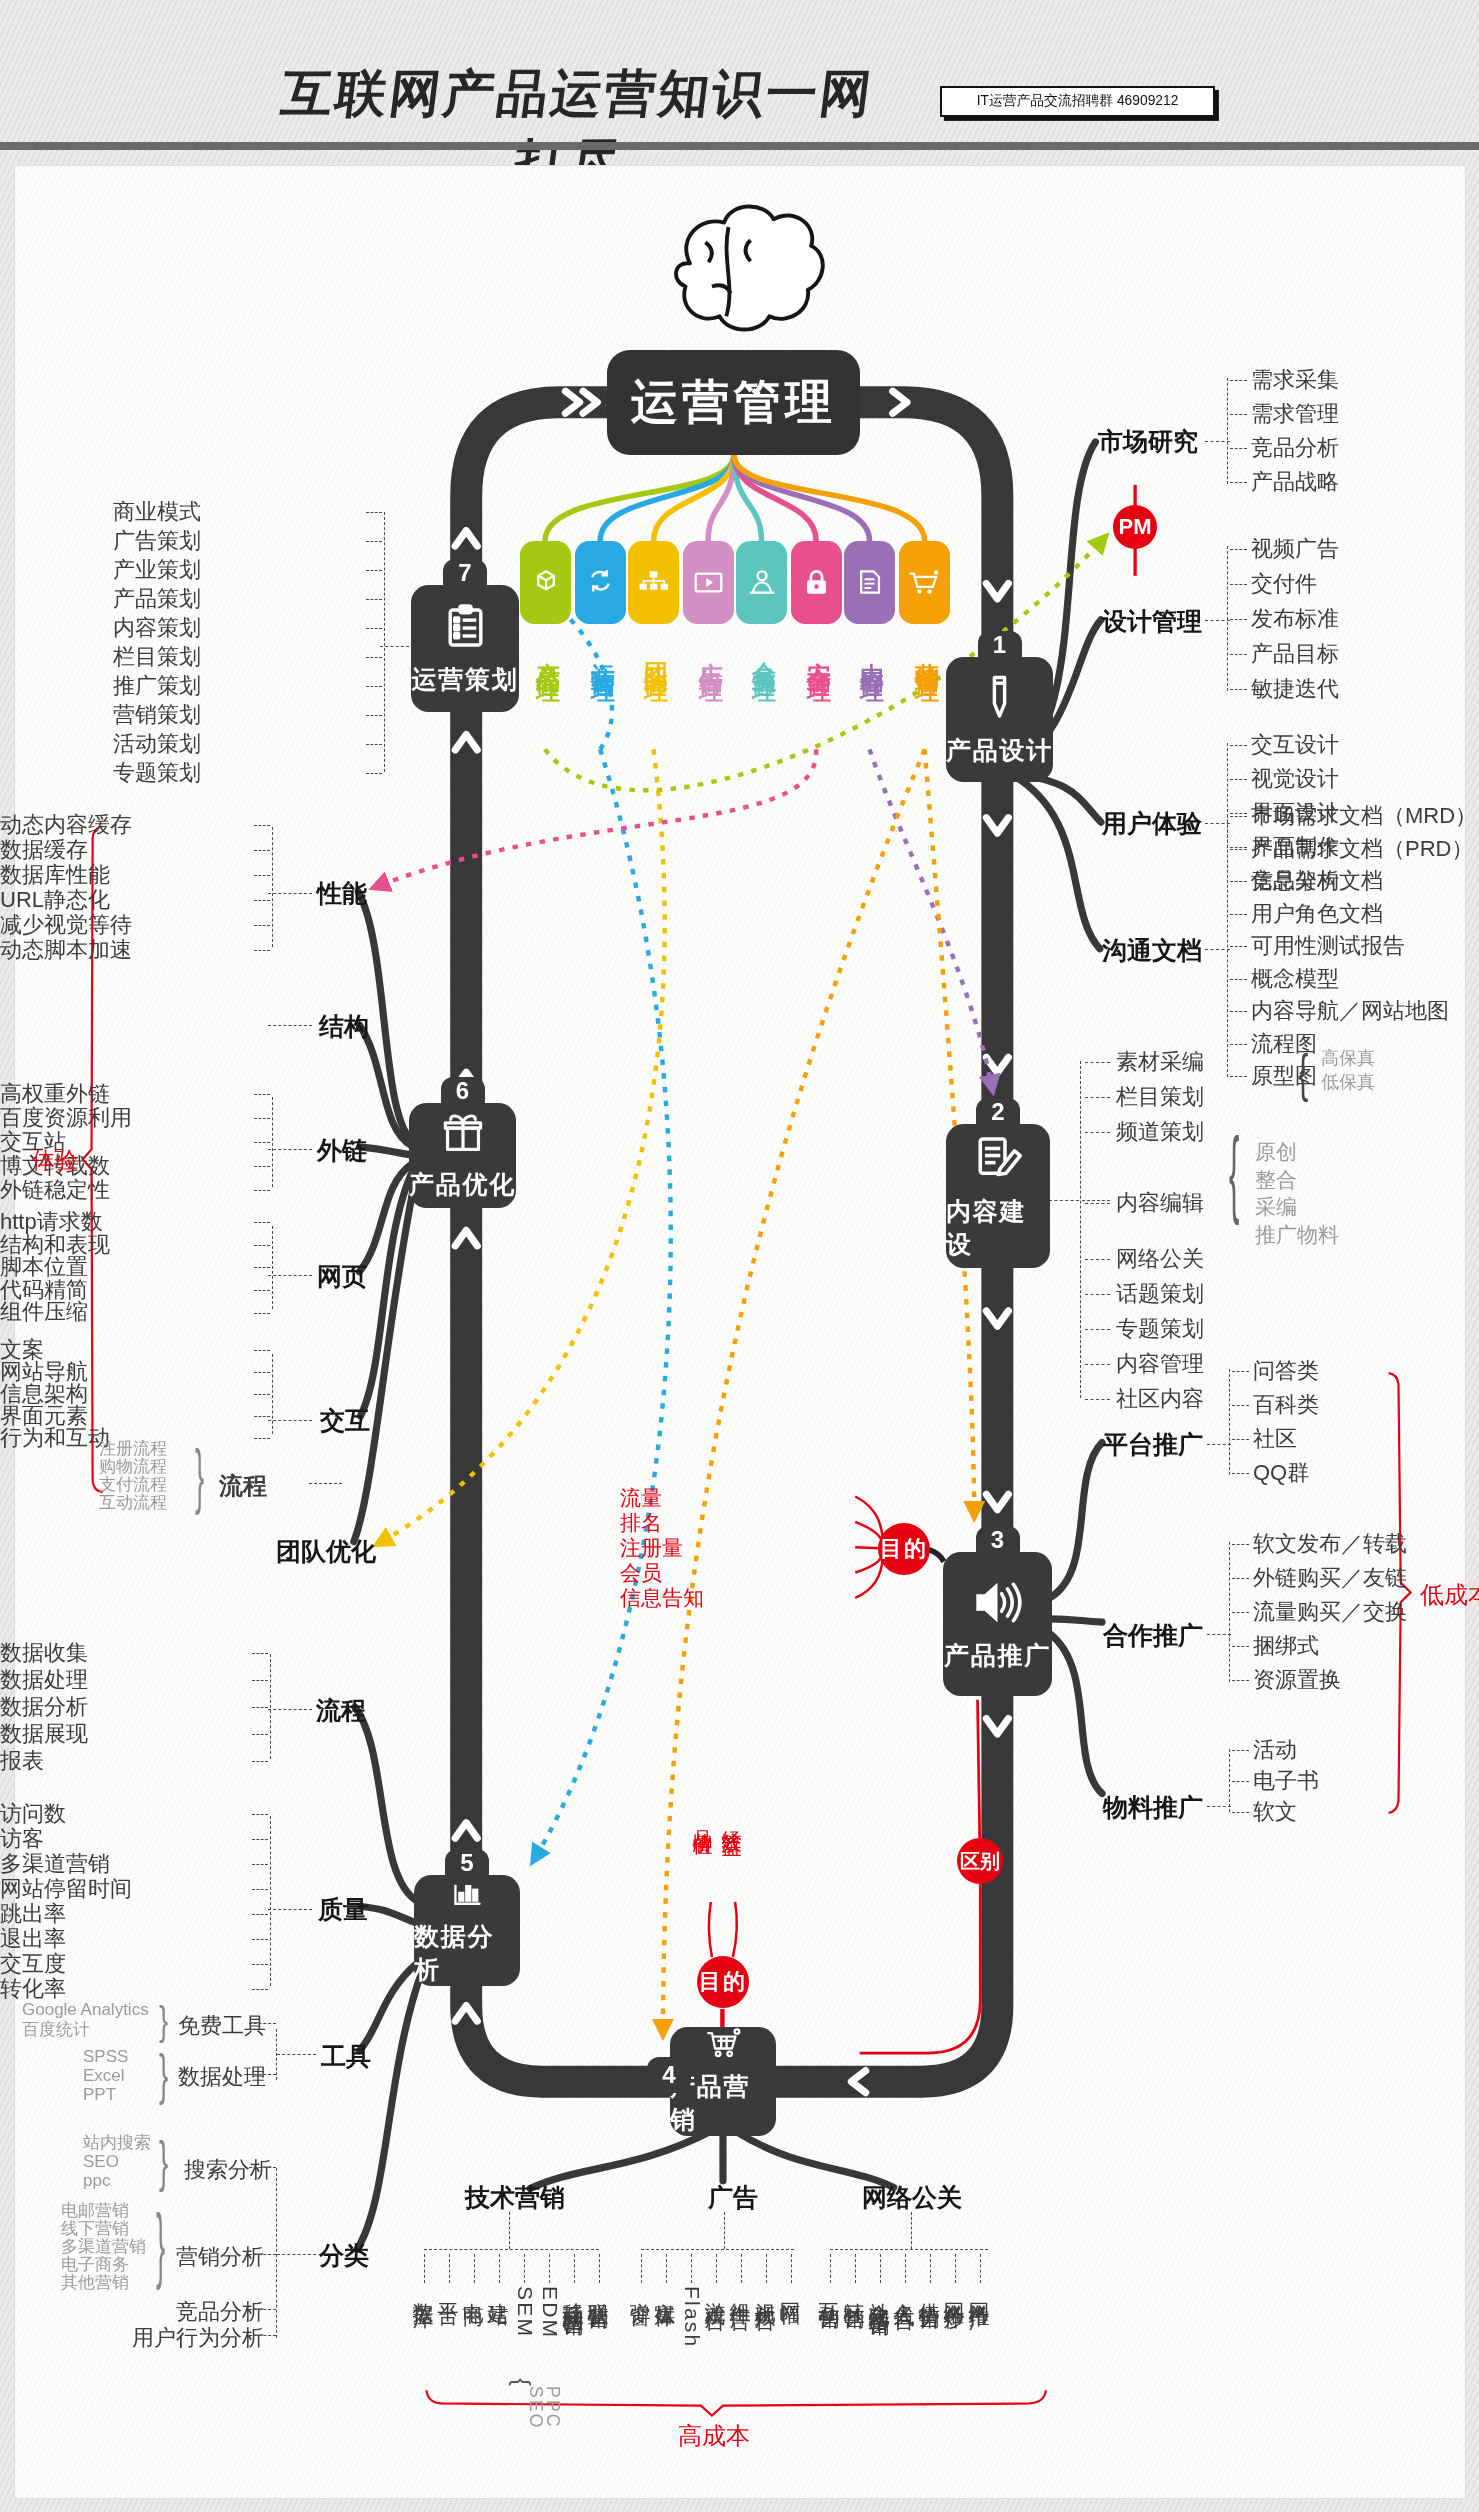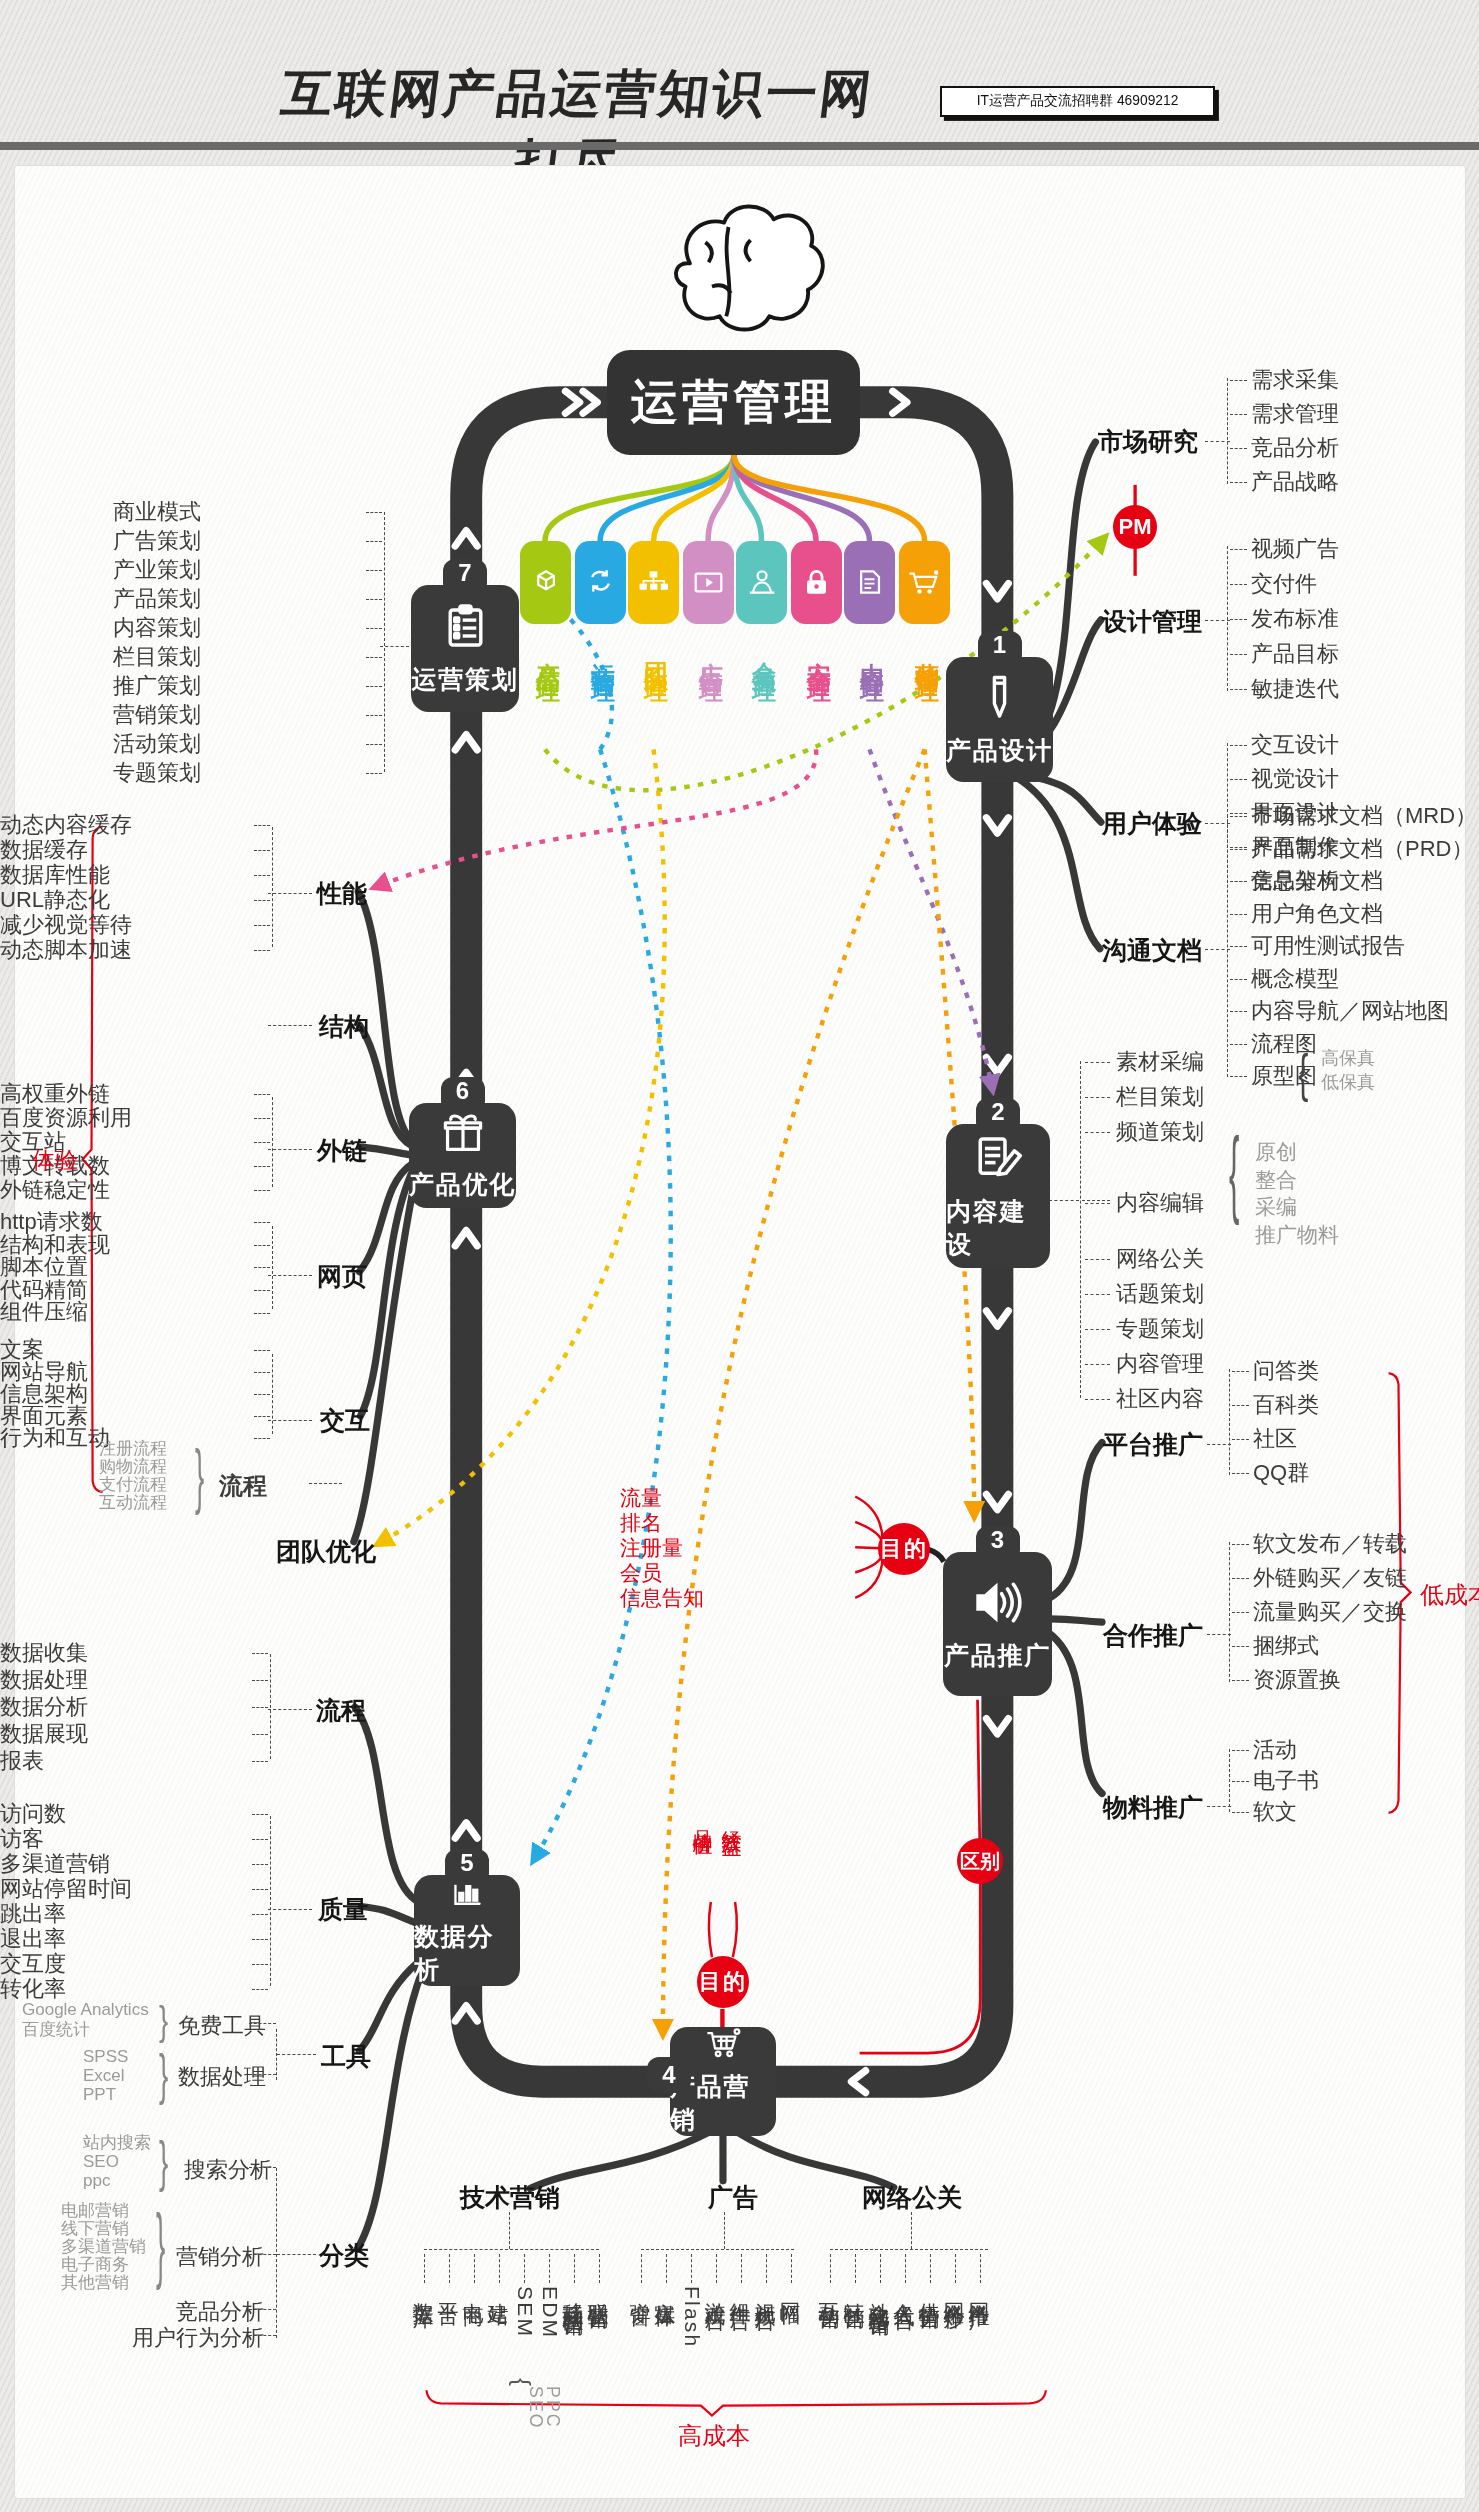--- a/index.html
+++ b/index.html
@@ -452,21 +452,21 @@
       <span class="leaf" data-name="leaf-item">会员</span>
       <span class="leaf" data-name="leaf-item">信息告知</span>
     </div>
 
   <div class="circle" style="left:957px;top:1838px;width:46px;height:46px;font-size:20px" data-name="diff-circle">区别</div>
 
   <div class="circle" style="left:697px;top:1956px;width:52px;height:52px;font-size:22px;letter-spacing:2.2px" data-name="marketing-goal-circle">目的</div>
   <div class="vtext red" style="left:690px;top:1814px;font-size:20px" data-name="brand-value-label">品牌价值</div>
   <div class="vtext red" style="left:719px;top:1814px;font-size:20px" data-name="economic-benefit-label">经济效益</div>
 
-  <div class="branch" style="left:455px;top:2181px;width:110px;text-align:center" data-name="branch-tech-marketing">技术营销</div>
+  <div class="branch" style="left:455px;top:2181px;width:110px;text-align:right" data-name="branch-tech-marketing">技术营销</div>
   <div class="vdash" style="left:509px;top:2212px;height:37px" data-name="dash-connector"></div>
   <div class="hdash" style="left:424px;top:2249px;width:175px" data-name="dash-connector"></div>
   <div class="v-group" style="left:412px;top:2286px" data-name="tech-marketing-items">
       <span class="leaf" data-name="leaf-item">数据库</span>
       <span class="leaf" data-name="leaf-item">平台</span>
       <span class="leaf" data-name="leaf-item">电商</span>
       <span class="leaf" data-name="leaf-item">建站</span>
       <span class="leaf" data-name="leaf-item">SEM</span>
       <span class="leaf" data-name="leaf-item">EDM</span>
       <span class="leaf" data-name="leaf-item">移动互联网营销</span>

